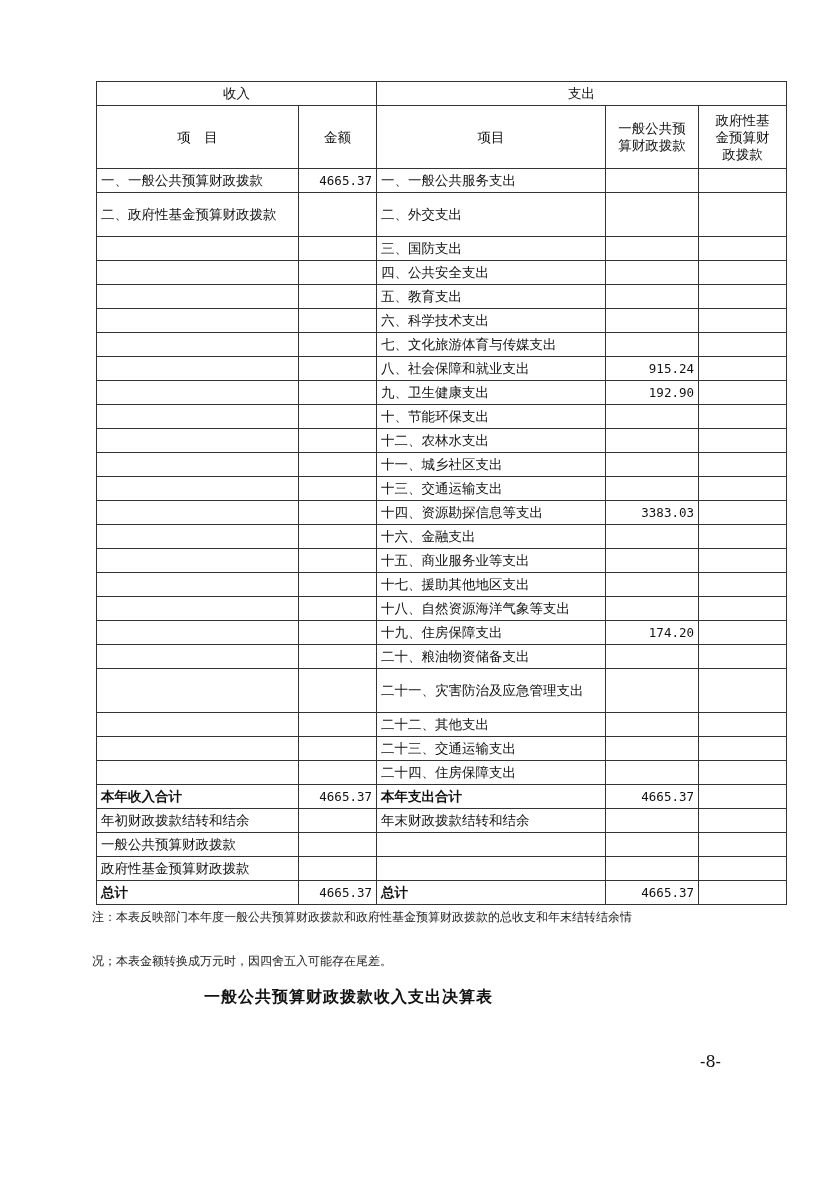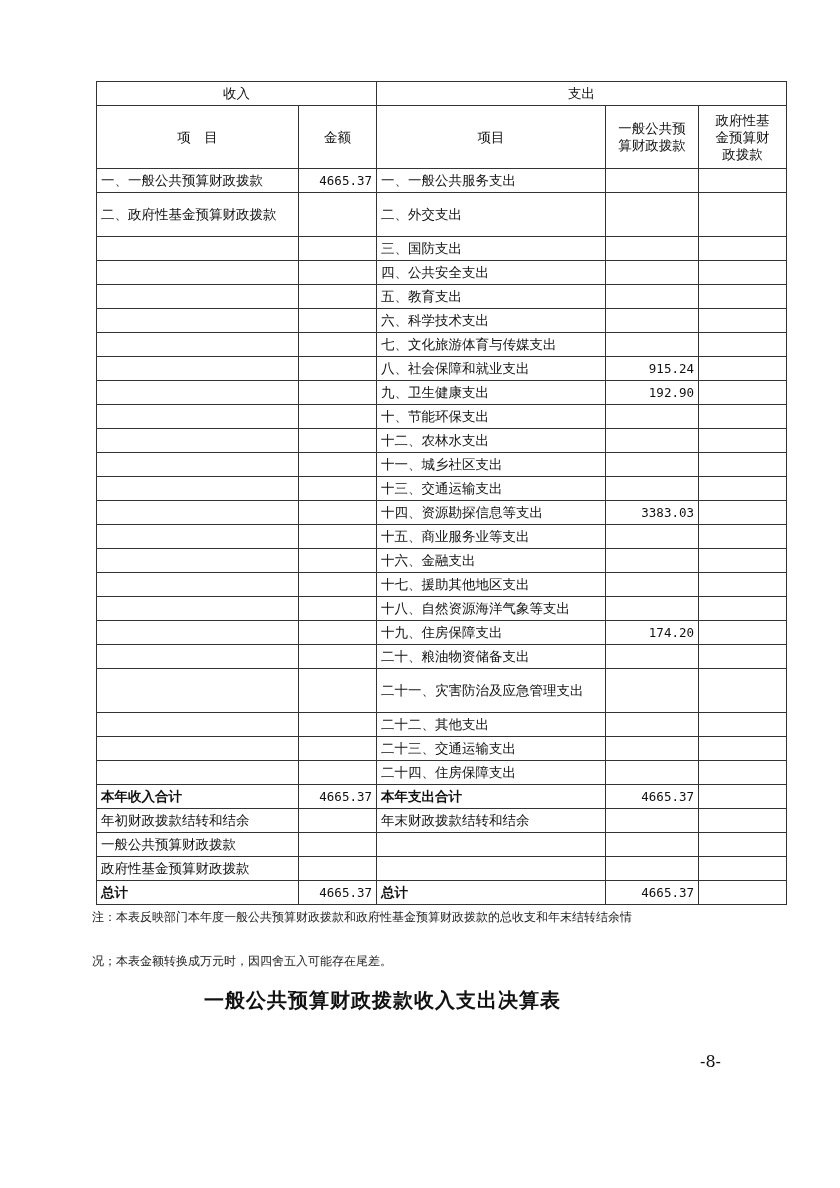--- a/index.html
+++ b/index.html
@@ -12,21 +12,21 @@
   .tbl td.wrap { white-space: normal; word-break: break-all; }
   .tbl td.c { text-align: center; }
   .tbl td.r { text-align: right; font-family: "DejaVu Sans Mono", "Liberation Mono", monospace; font-size: 12.5px; }
   .tbl td.b { font-weight: bold; text-align: left; }
   .tbl tr.h1 td { height: 23px; }
   .tbl tr.h2 td { height: 62px; }
   .tbl tr.dbl td { height: 43px; }
   .note { position: absolute; left: 92px; font-size: 12px; color: #222; white-space: nowrap; font-family: Liberation Mono, monospace; }
   .note1 { top: 909px; }
   .note2 { top: 953px; }
-  .title { position: absolute; left: 204px; top: 987px; font-size: 20px; font-weight: bold; letter-spacing: 1px; white-space: nowrap; }
+  .title { position: absolute; left: 204px; top: 987px; font-size: 16px; font-weight: bold; letter-spacing: 1px; white-space: nowrap; }
   .pagenum { position: absolute; left: 700px; top: 1052px; font-family: "DejaVu Serif", "Liberation Serif", serif; font-size: 16px; }
 </style>
 </head>
 <body>
 
 <table class="tbl">
   <colgroup>
     <col style="width:202px">
       <col style="width:78px">
       <col style="width:229px">
@@ -139,28 +139,28 @@
       <tr>
         <td></td>
         <td class="r"></td>
         <td>十四、资源勘探信息等支出</td>
         <td class="r">3383.03</td>
         <td class="r"></td>
       </tr>
       <tr>
         <td></td>
         <td class="r"></td>
+        <td>十六、金融支出</td>
+        <td class="r"></td>
+        <td class="r"></td>
+      </tr>
+      <tr>
+        <td></td>
+        <td class="r"></td>
         <td>十五、商业服务业等支出</td>
-        <td class="r"></td>
-        <td class="r"></td>
-      </tr>
-      <tr>
-        <td></td>
-        <td class="r"></td>
-        <td>十六、金融支出</td>
         <td class="r"></td>
         <td class="r"></td>
       </tr>
       <tr>
         <td></td>
         <td class="r"></td>
         <td>十七、援助其他地区支出</td>
         <td class="r"></td>
         <td class="r"></td>
       </tr>

